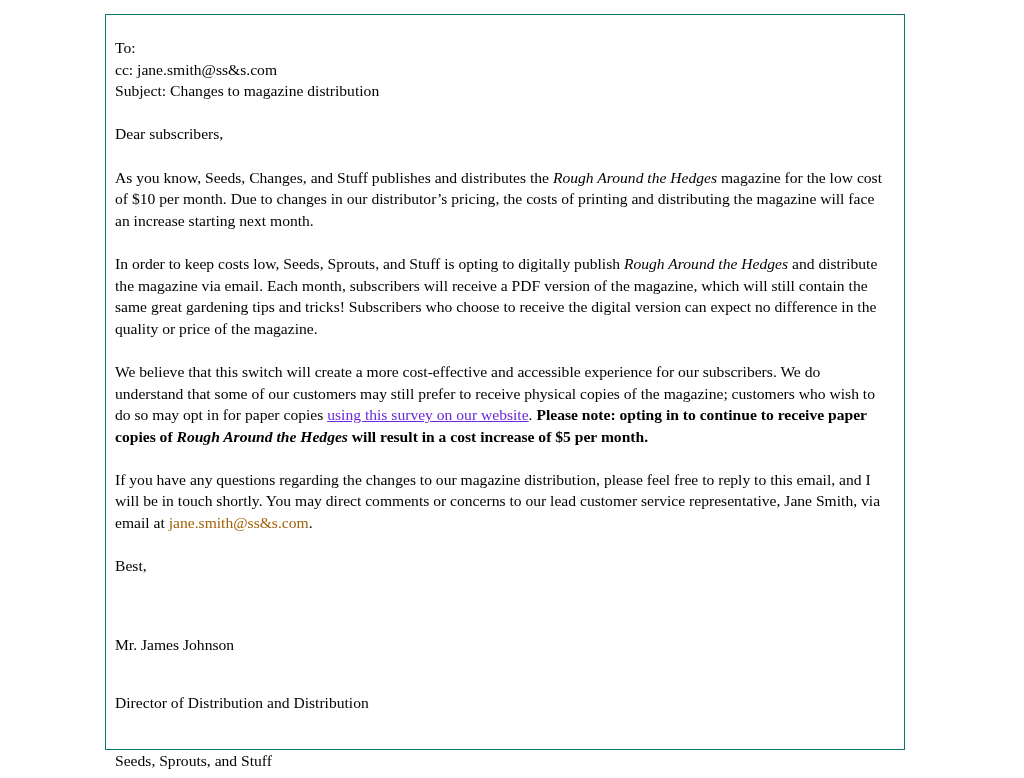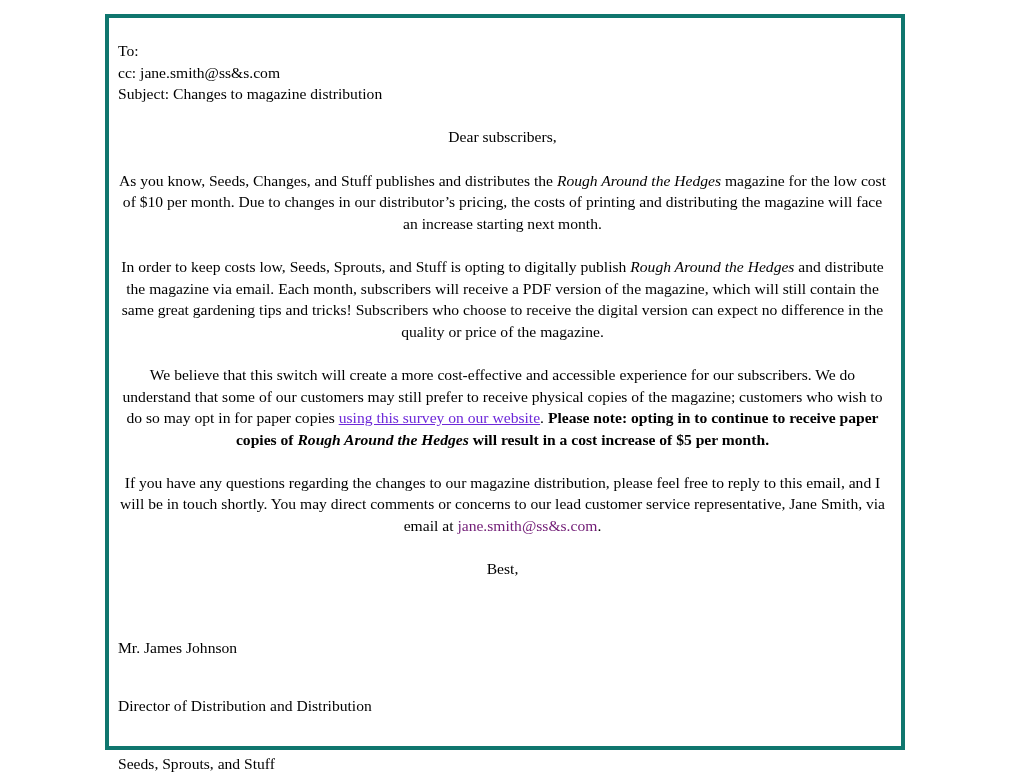--- a/index.html
+++ b/index.html
@@ -22,54 +22,54 @@
     background: #ffffff;
   }
 
   #email-frame {
     position: absolute;
     left: 105px;
     top: 14px;
     width: 800px;
     height: 736px;
     box-sizing: border-box;
-    border: 4px solid #0f766e;
+    border: 1px solid #0f766e;
     background: #ffffff;
   }
 
   #email-body {
     padding: 22px 14px 0 9px;
     font-size: 15.6px;
     line-height: 21.6px;
   }
 
   .hdr-line {
     white-space: nowrap;
   }
 
   .para {
     margin: 0;
     padding: 0;
-    text-align: center;
+    text-align: left;
   }
 
   .spacer {
     height: 21.6px;
   }
 
   .it { font-style: italic; }
   .bd { font-weight: bold; }
   .bdit { font-weight: bold; font-style: italic; }
 
   a.link {
     color: #6d28d9;
     text-decoration: underline;
   }
   span.mailto {
-    color: #701a75;
+    color: #a16207;
     text-decoration: none;
   }
 
   .sig-line { white-space: nowrap; margin-top: 36px; }
 </style>
 </head>
 <body>
 
 <div id="page">
 

